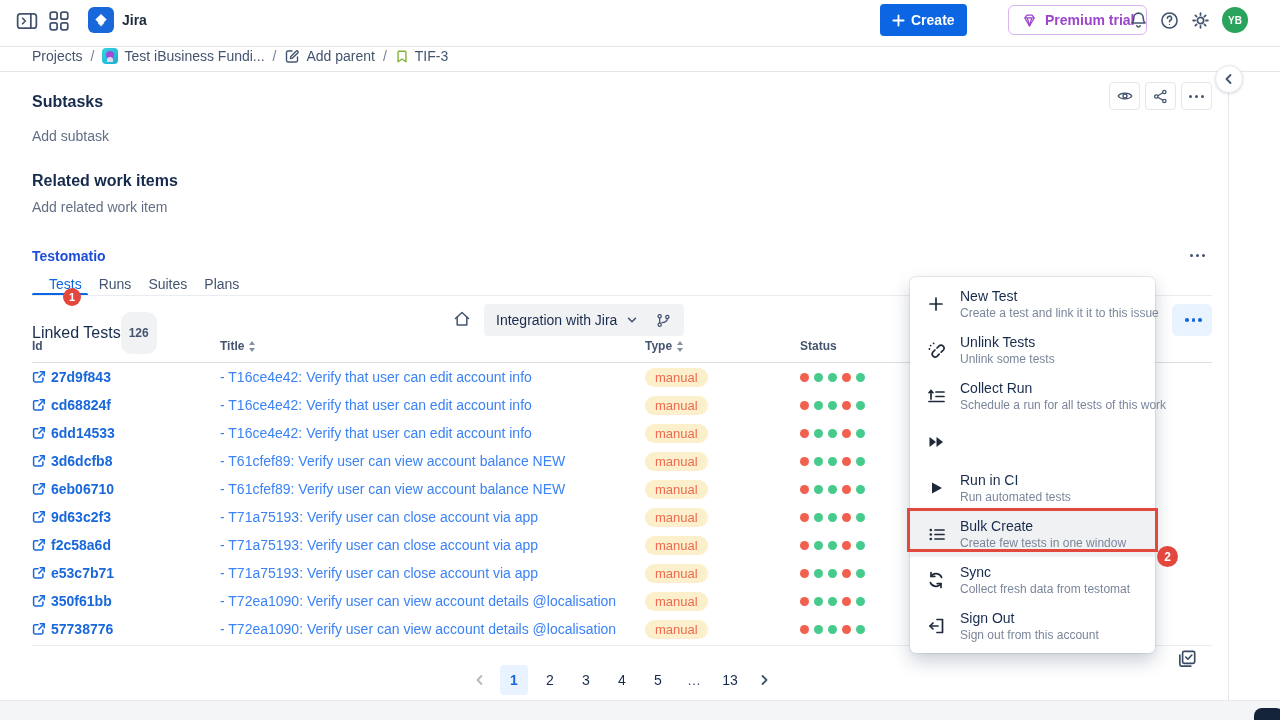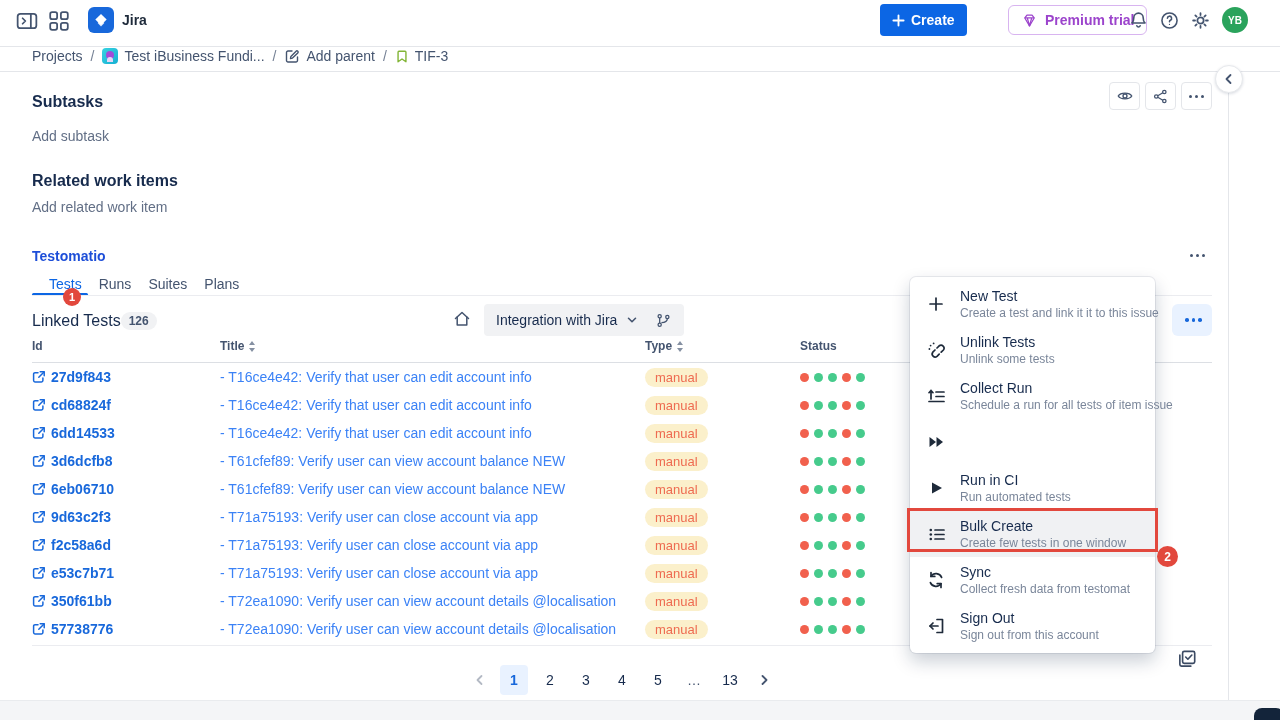--- a/index.html
+++ b/index.html
@@ -67,21 +67,21 @@
 
   .step-badge { position:absolute; border-radius:50%; background:#E2483D; color:#fff; font-weight:700;
     display:flex; align-items:center; justify-content:center; z-index:30; }
   .badge-1 { left:63px; top:288px; width:18px; height:18px; font-size:11px; z-index:6; }
   .badge-2 { left:1157px; top:546px; width:21px; height:21px; font-size:12px; }
 
   
   .lt-title { position:absolute; left:32px; top:312px; font-size:16px; color:#172B4D; display:flex;
     align-items:center; }
   .count-pill { background:#F1F2F4; color:#44546F; font-size:12px; font-weight:600; border-radius:10px;
-    padding:2px 8px; }
+    padding:14px 8px; }
   .home-btn { position:absolute; left:452px; top:309px; width:24px; height:24px; color:#44546F; cursor:pointer; }
   .project-select { position:absolute; left:484px; top:304px; height:32px; background:#F1F2F4; border-radius:4px;
     display:flex; align-items:center; padding:0 12px; gap:8px; font-size:14px; color:#172B4D; cursor:pointer; }
   .clipped-paren { position:absolute; left:1146px; top:311px; font-size:15px; color:#172B4D; }
   .blue-more-btn { position:absolute; left:1172px; top:304px; width:40px; height:32px; background:#E9F2FF;
     border-radius:6px; display:flex; align-items:center; justify-content:center; gap:3px; cursor:pointer; }
   .blue-more-btn i { width:3.5px; height:3.5px; border-radius:50%; background:#1868DB; }
   .testomatio-more { position:absolute; left:1186px; top:250px; }
 
   
@@ -650,21 +650,21 @@
       <span class="mi-icon">
         <svg width="20" height="20" viewBox="0 0 20 20" fill="none" stroke="currentColor" stroke-width="1.7" stroke-linecap="round" stroke-linejoin="round">
           <path d="M5 13 V4.5 M5 4.5 L3 6.7 M5 4.5 L7 6.7"></path>
           <line x1="10" y1="6" x2="18" y2="6"></line>
           <line x1="10" y1="10.5" x2="18" y2="10.5"></line>
           <line x1="3" y1="15.5" x2="18" y2="15.5"></line>
         </svg>
       </span>
       <span class="mi-text">
         <span class="mi-title">Collect Run</span>
-        <span class="mi-sub">Schedule a run for all tests of item issue</span>
+        <span class="mi-sub">Schedule a run for all tests of this work</span>
       </span>
     </div>
     <div class="menu-item">
       <span class="mi-icon">
         <svg width="20" height="20" viewBox="0 0 20 20">
           <path d="M3.5 5 l6.5 5 -6.5 5 Z" fill="currentColor"></path>
           <path d="M10.5 5 l6.5 5 -6.5 5 Z" fill="currentColor"></path>
         </svg>
       </span>
     </div>

